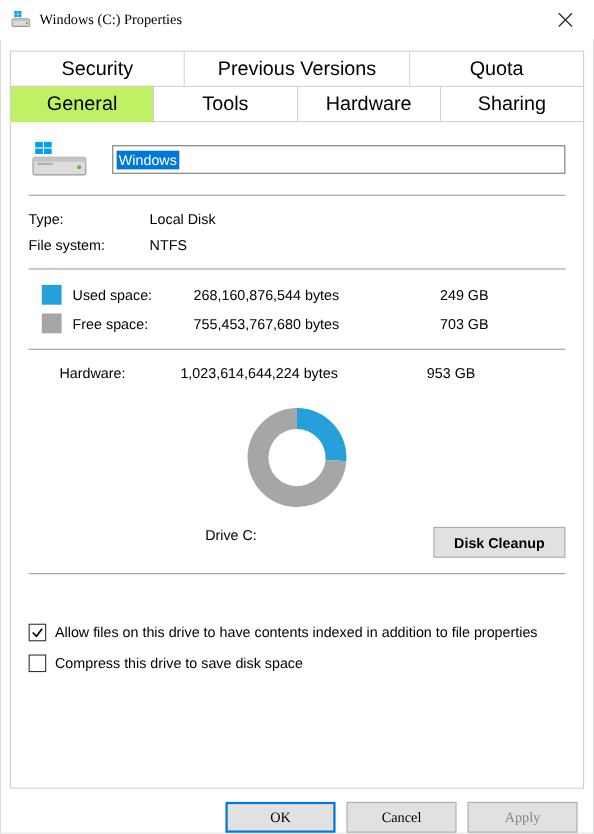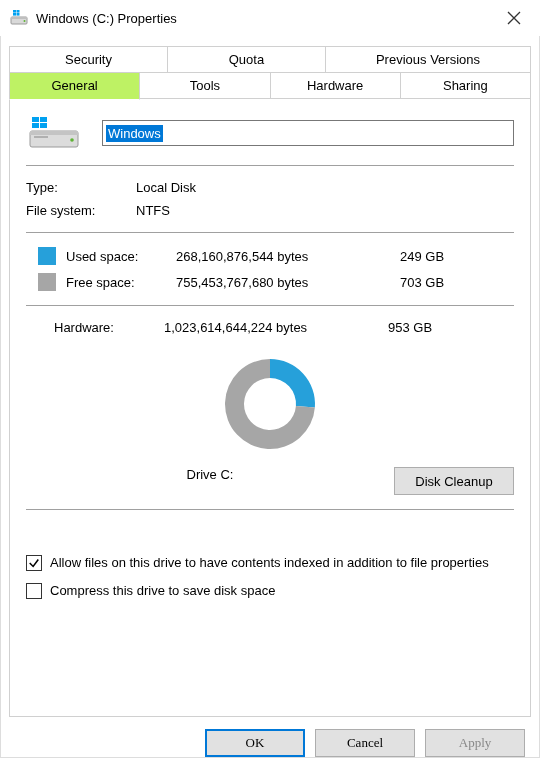--- a/index.html
+++ b/index.html
@@ -11,34 +11,35 @@
     width: 540px;
     height: 758px;
     overflow: hidden;
     color: #000;
   }
   .titlebar {
     display: flex;
     align-items: center;
     height: 36px;
     padding: 0 8px 0 10px;
+    font-family: Liberation Serif, serif;
   }
   .titlebar .ico { width: 18px; height: 18px; margin-right: 8px; }
   .titlebar .title { flex: 1; font-size: 13px; }
   .titlebar .close { width: 36px; height: 36px; display:flex; align-items:center; justify-content:center; }
   .frame { border: 1px solid #ddd; border-top: none; padding: 10px 8px 0 8px; height: calc(758px - 36px); display:flex; flex-direction:column; }
   .tabs-wrap { position: relative; }
   .tab-row { display:flex; }
   .tab {
     flex:1;
     text-align:center;
     padding: 5px 0;
     border: 1px solid #d0d0d0;
     background:#fff;
-    font-size:13px;
+    font-size:18px;
     cursor:default;
     user-select:none;
   }
   .tab + .tab { border-left:none; }
   .row1 .tab { border-bottom:none; }
   .row2 .tab { border-top:1px solid #d0d0d0; }
   .tab.active {
     background:#bef264;
     border-bottom:1px solid #fff;
     position:relative;
@@ -71,21 +72,21 @@
   .cap-row .indent { width:28px; }
   .cap-row .lab { width:110px; }
   .cap-row .bytes { width:200px; }
   .cap-row .human { flex:1; text-align:left; padding-left:24px;}
   .chart-area { display:flex; justify-content:center; margin-top:10px;}
   .drive-label-row { margin-top:8px; display:flex; }
   .drive-label-row .dl { flex:1; text-align:center; }
   .cleanup-btn {
     width:120px; height:28px;
     background:#e1e1e1; border:1px solid #adadad;
-    font-family:inherit; font-size:13px;
+    font-family:inherit; font-size:13px;font-weight:bold;
   }
   .checks { margin-top:44px; }
   .chk-row { display:flex; align-items:flex-start; gap:8px; margin:10px 0; font-size:13px;}
   .chk {
     width:16px; height:16px; border:1px solid #333; flex-shrink:0;
     display:flex; align-items:center; justify-content:center;
     margin-top:1px;
   }
   .chk svg { display:none; }
   .chk.checked svg { display:block; }
@@ -129,22 +130,22 @@
         <path d="M1 1 L13 13 M13 1 L1 13" stroke="#333" stroke-width="1.3"></path>
       </svg>
   </div>
 </div>
 
 <div class="frame">
 
   <div class="tabs-wrap">
     <div class="tab-row row1">
       <div class="tab">Security</div>
+      <div class="tab" style="flex:1.3">Previous Versions</div>
       <div class="tab">Quota</div>
-      <div class="tab" style="flex:1.3">Previous Versions</div>
     </div>
     <div class="tab-row row2">
       <div class="tab active">General</div>
       <div class="tab">Tools</div>
       <div class="tab">Hardware</div>
       <div class="tab">Sharing</div>
     </div>
   </div>
 
   <div class="panel">

